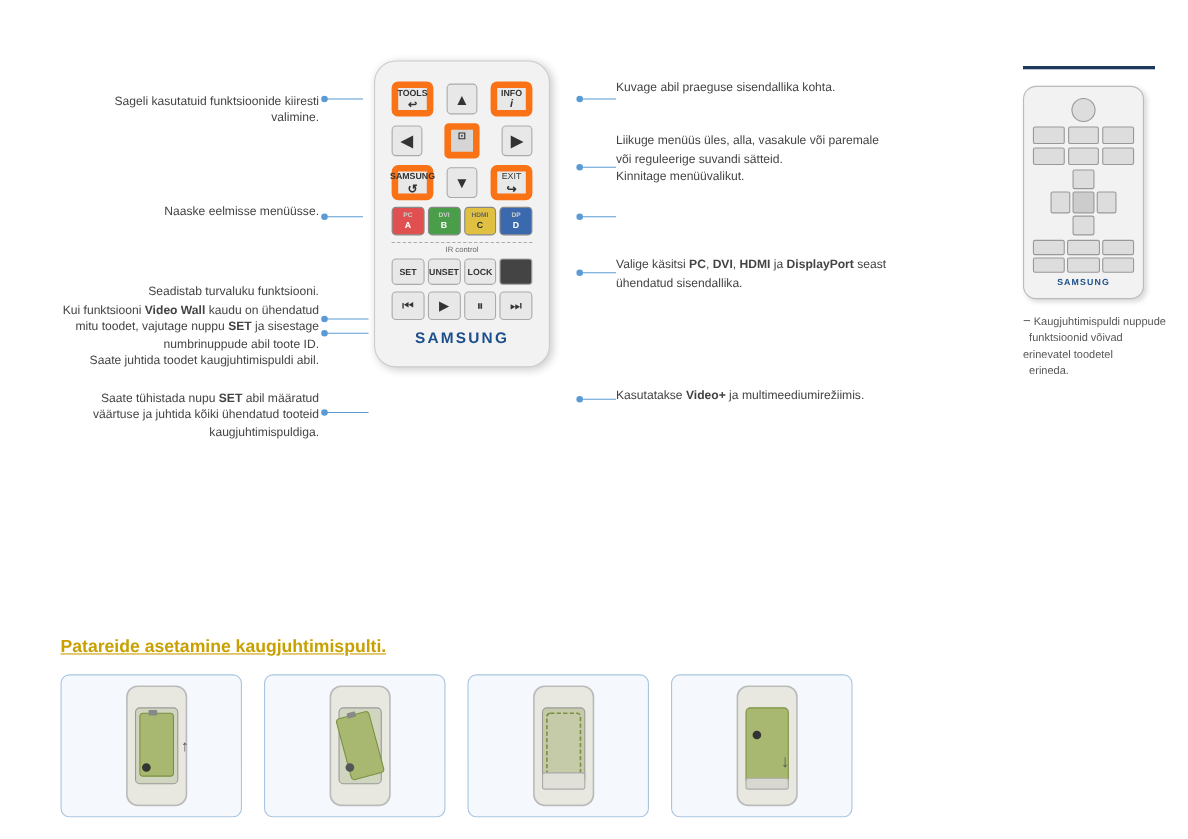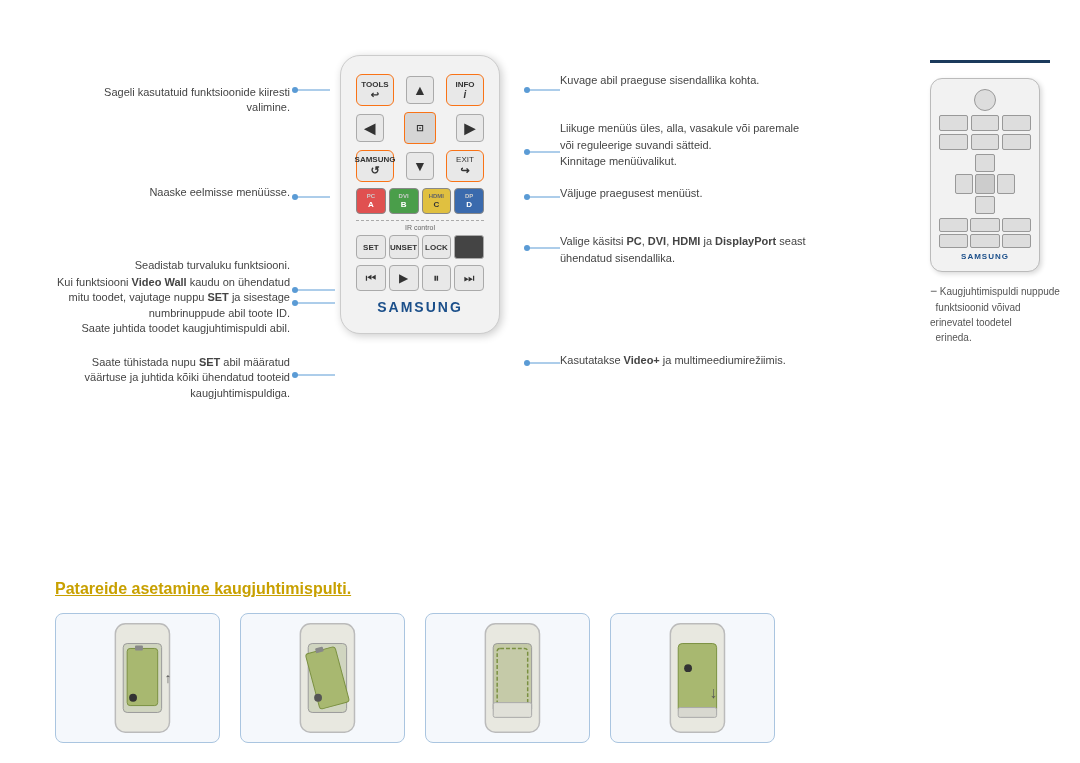--- a/index.html
+++ b/index.html
@@ -63,27 +63,27 @@
 
     .remote-row {
       display: flex;
       justify-content: space-between;
       align-items: center;
       margin-bottom: 6px;
     }
 
     .btn {
       background: #e8e8e8;
-      border: 1px solid #f97316;
+      border: 6px solid #f97316;
       border-radius: 6px;
       width: 38px;
       height: 32px;
       display: flex;
       align-items: center;
-      justify-content: center;
+      justify-content: space-between;
       font-size: 9px;
       font-weight: bold;
       color: #333;
       cursor: pointer;
       position: relative;
       flex-direction: column;
     }
 
     .btn-small {
       width: 28px;
@@ -494,23 +494,20 @@
       <div class="right-note" style="top:72px; left:30px; width:280px;">
         <span>Kuvage abil praeguse sisendallika kohta.</span>
       </div>
 
       <div class="right-note" style="top:120px; left:30px; width:300px;">
         Liikuge menüüs üles, alla, vasakule või paremale<br>
         või reguleerige suvandi sätteid.<br>
         Kinnitage menüüvalikut.
       </div>
 
-      <div class="right-note" style="top:185px; left:30px; width:260px;">
-        <span>Väljuge praegusest menüüst.</span>
-      </div>
 
       <div class="right-note" style="top:233px; left:30px; width:300px;">
         Valige käsitsi <strong>PC</strong>, <strong>DVI</strong>, <strong>HDMI</strong> ja <strong>DisplayPort</strong> seast<br>
         ühendatud sisendallika.
       </div>
 
       <div class="right-note" style="top:352px; left:30px; width:300px;">
         Kasutatakse <strong>Video+</strong> ja multimeediumirežiimis.
       </div>
 

